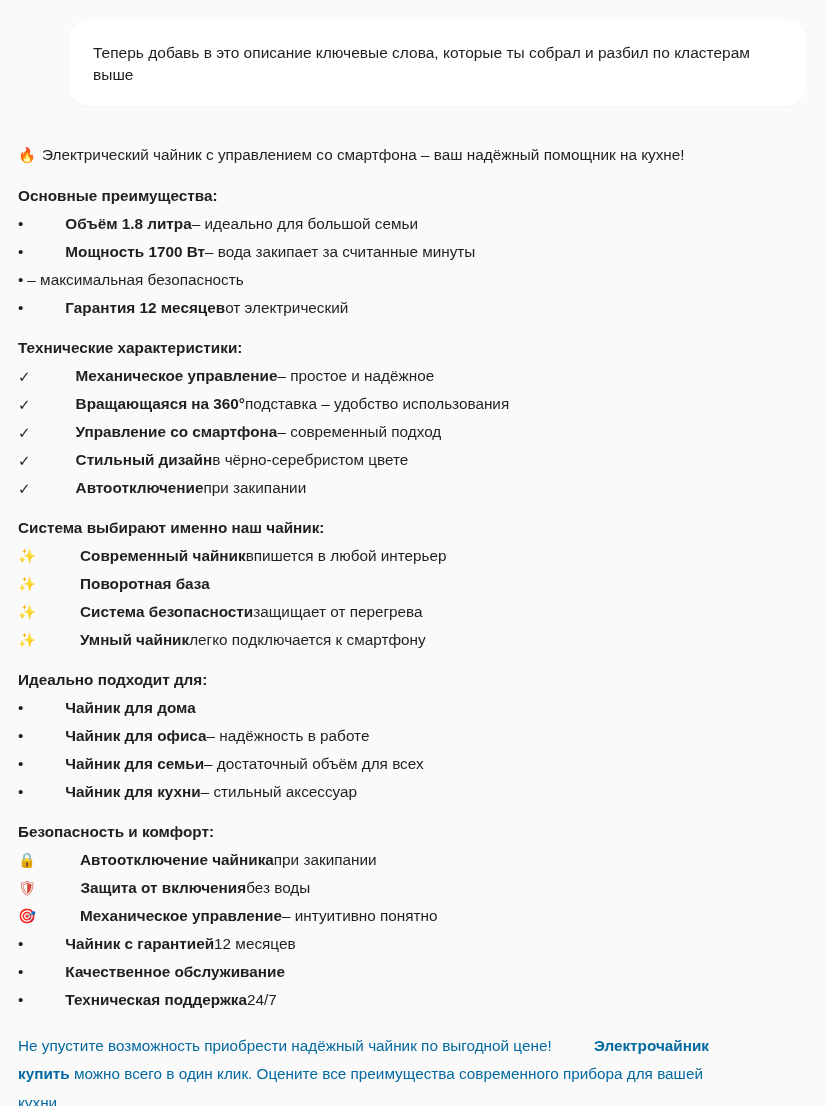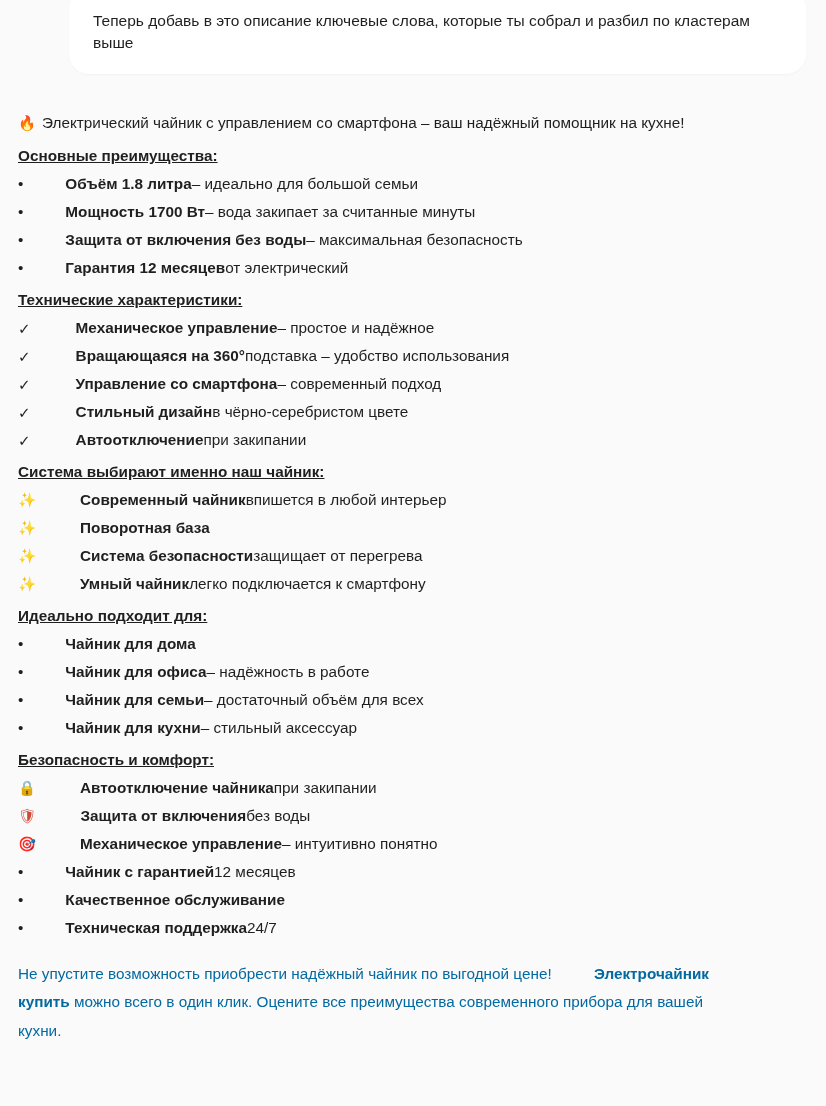--- a/index.html
+++ b/index.html
@@ -15,20 +15,21 @@
     font-family: "Liberation Sans", "DejaVu Sans", sans-serif;
     color: #1f1f1f;
     overflow: hidden;
   }
 
   
   .prompt-row {
     display: flex;
     justify-content: flex-end;
     padding: 0 20px 0 12px;
+    margin-top: 32px;
   }
   .prompt-bubble {
     width: 737px;
     margin-top: -12px;
     background: #ffffff;
     border-radius: 20px;
     padding: 22px 24px 20px 24px;
     font-size: 15.5px;
     line-height: 1.42;
     color: #1f1f1f;
@@ -44,21 +45,21 @@
   }
 
   .line {
     margin: 0;
     padding: 0;
     height: 28px;
     display: flex;
     align-items: center;
     white-space: nowrap;
   }
-  .line.spacer-before { margin-top: 4px; text-decoration: underline; }
+  .line.spacer-before { margin-top: 12px; }
 
   .heading {
     font-weight: 700;
     font-size: 15.3px;
   }
 
   .em {
     font-weight: 700;
     margin-left: 38px;
   }
@@ -126,21 +127,20 @@
           <span class="em">Объём 1.8 литра</span>
           <span class="txt"> – идеально для большой семьи</span>
         </div>
         <div class="line">
           <span class="marker bullet">•</span>
           <span class="em">Мощность 1700 Вт</span>
           <span class="txt"> – вода закипает за считанные минуты</span>
         </div>
         <div class="line">
           <span class="marker bullet">•</span>
-          <span class="em">Защита от включения без воды</span>
           <span class="txt"> – максимальная безопасность</span>
         </div>
         <div class="line">
           <span class="marker bullet">•</span>
           <span class="em">Гарантия 12 месяцев</span>
           <span class="txt"> от электрический</span>
         </div>
       </div>
       <div>
         <div class="line spacer-before">

